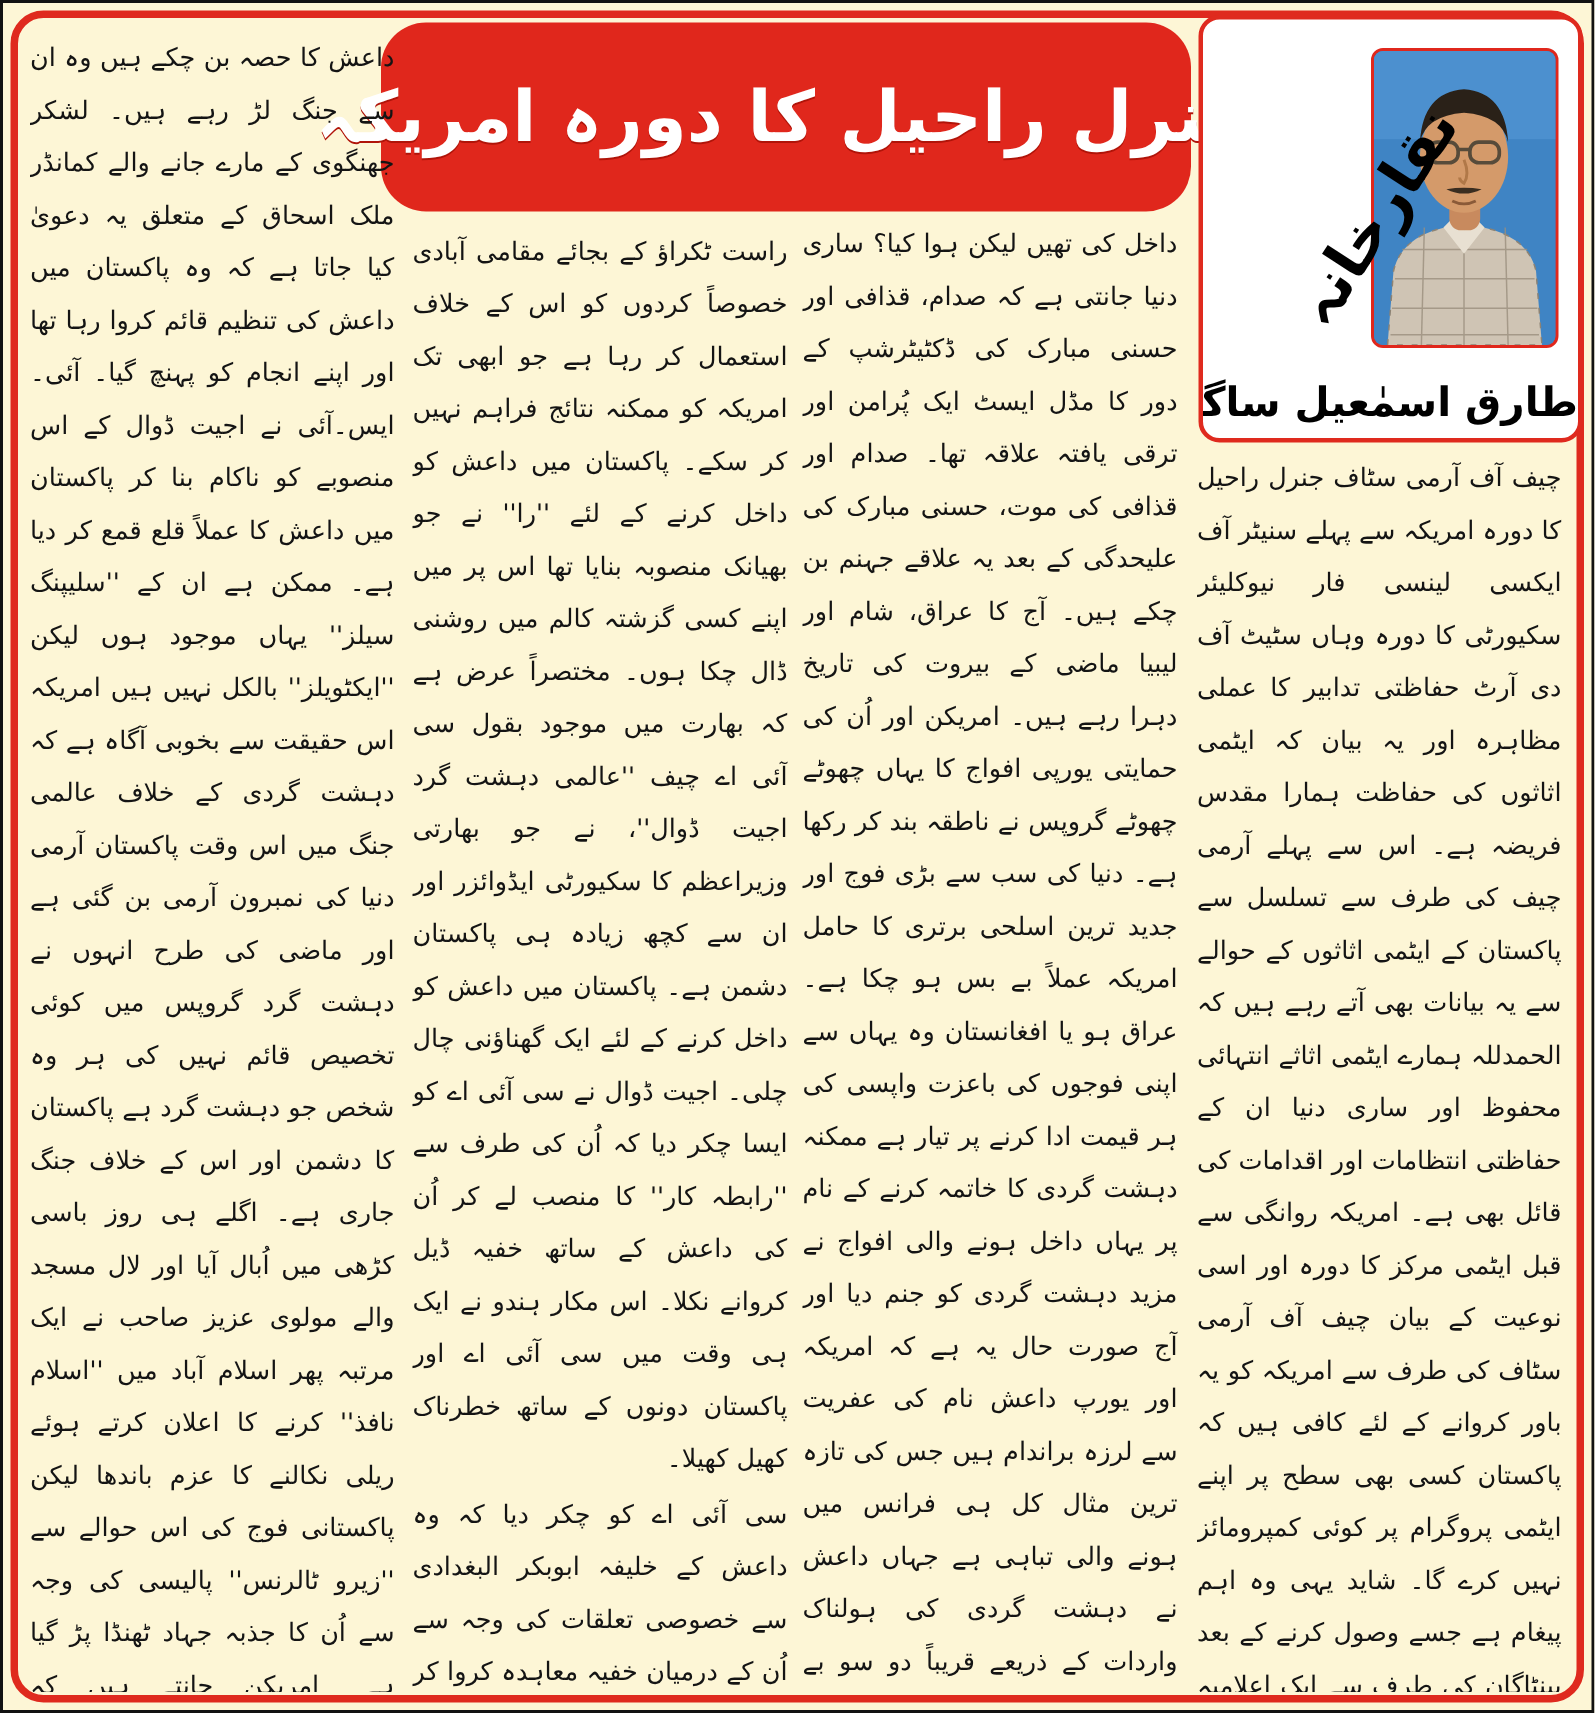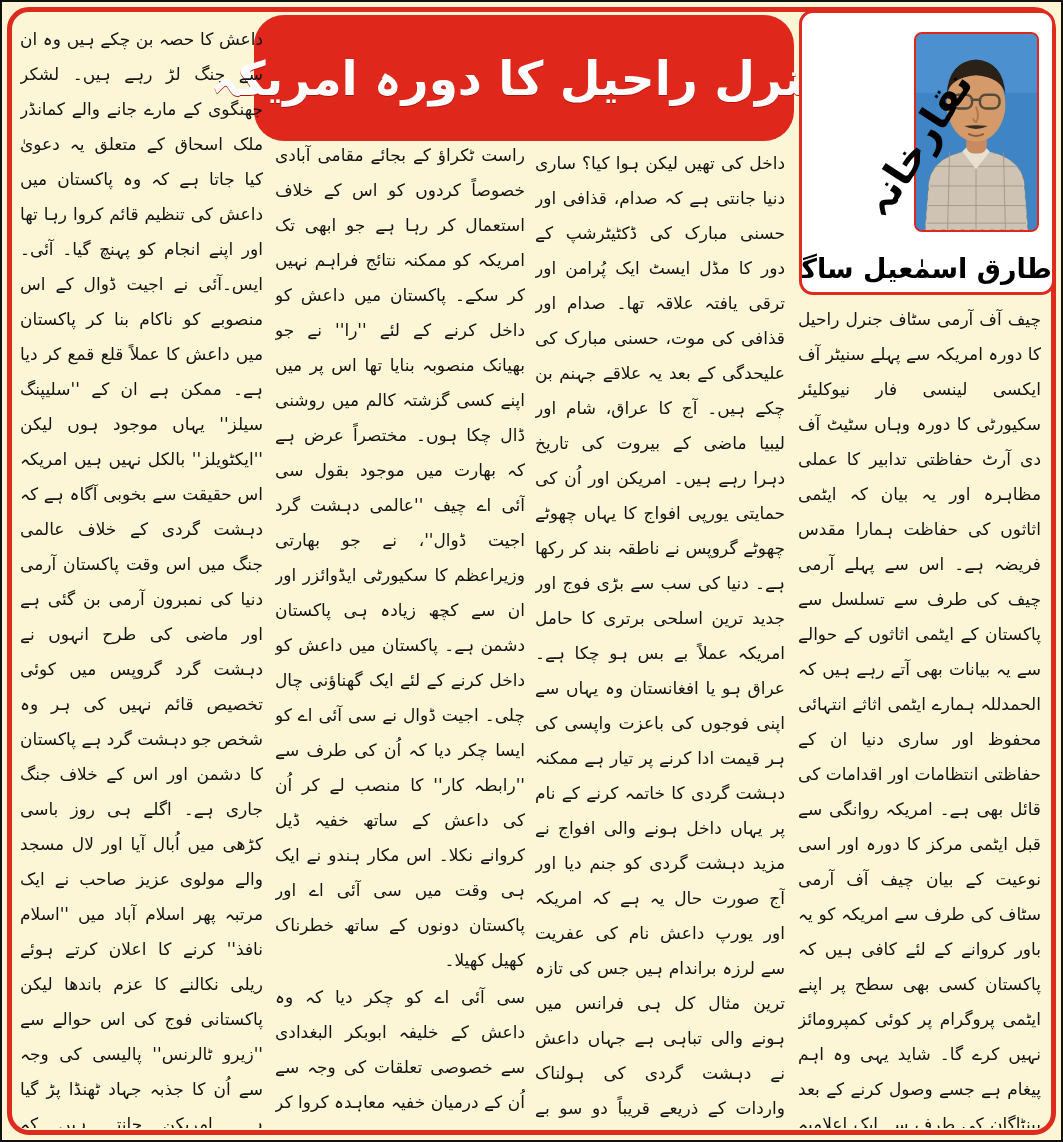--- a/index.html
+++ b/index.html
@@ -93,21 +93,21 @@
     direction: rtl;
     text-align: justify;
     color: #141414;
     font-size: 17px;
     line-height: 35px;
   }
   .col p { margin: 0; }
   .col p + p { margin-top: 2px; }
   .col-1 { right: 20px;  top: 300px; width: 243px; height: 826px; } 
   .col-2 { right: 276px; top: 144px; width: 250px; height: 982px; }
-  .col-3 { right: 536px; top: 136px; width: 250px; height: 982px; }
+  .col-3 { right: 536px; top: 149px; width: 250px; height: 982px; }
   .col-4 { right: 798px; top: 20px;  width: 243px; height: 1106px; } 
   
 </style>
 </head>
 <body>
 
 <div class="page">
   <div class="page-border"></div>
 
   <div class="headline-box">

